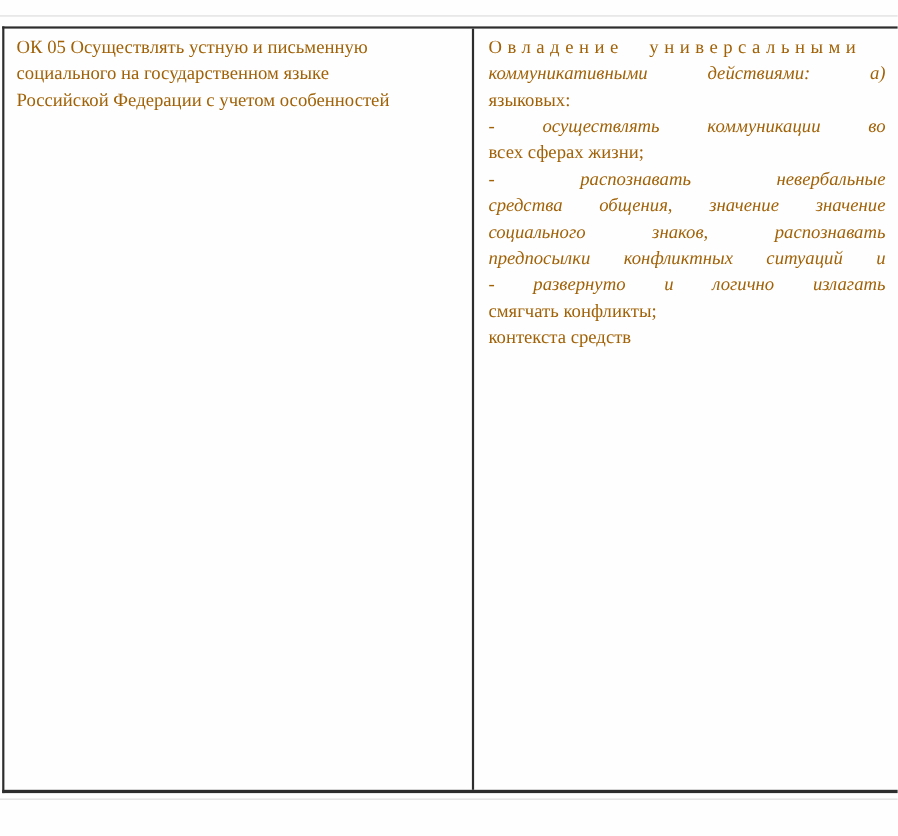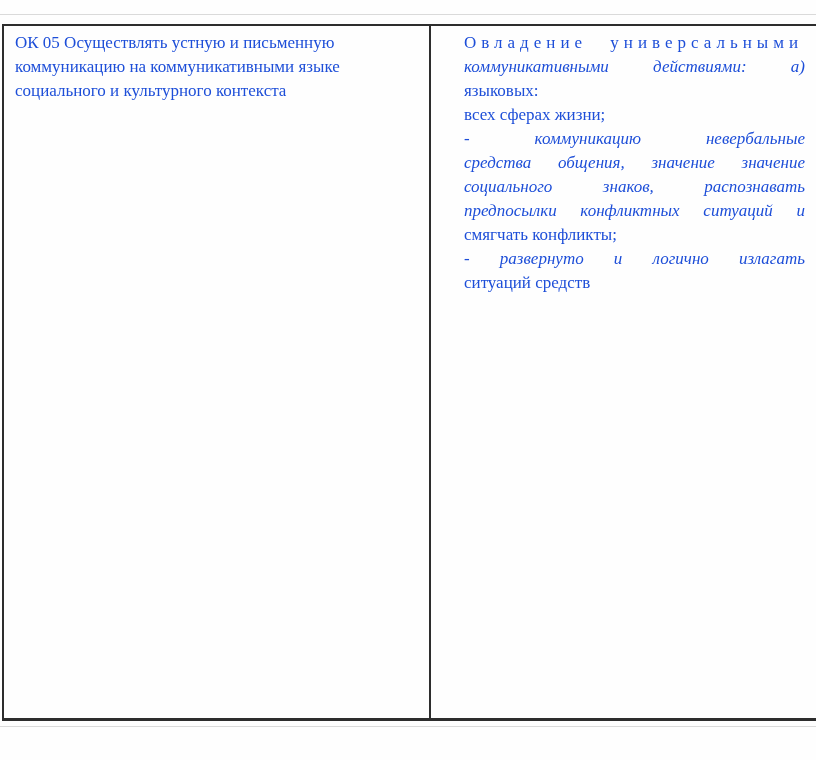--- a/index.html
+++ b/index.html
@@ -10,21 +10,21 @@
     overflow: hidden;
     background: #ffffff;
   }
   .page {
     position: absolute;
     inset: 0;
     width: 816px;
     height: 760px;
     background: #fefefe;
     font-family: "Liberation Serif", "DejaVu Serif", serif;
-    color: #1d4ed8;
+    color: #a16207;
   }
   .rule {
     position: absolute;
     left: 0;
     width: 816px;
     height: 1px;
     background: #dadada;
   }
   .rule-top { top: 14px; }
   .rule-bottom { top: 726px; }
@@ -51,21 +51,20 @@
   .cell-left {
     width: 427px;
     flex: 0 0 427px;
     border-right: 2px solid #2d2d2d;
     padding: 5px 8px 0 11px;
   }
   .cell-right {
     flex: 1 1 auto;
     padding: 5px 11px 0 13px;
     overflow: hidden;
-    margin-left: 20px;
   }
   .line {
     min-height: 24px;
   }
   .line--normal {
     text-align: left;
     white-space: nowrap;
   }
   .line--justify {
     text-align: justify;
@@ -81,32 +80,33 @@
 </style>
 </head>
 <body>
 
 <div class="page">
   <div class="rule rule-top"></div>
 
   <div class="doc-table">
     <div class="cell cell-left">
         <div class="line line--normal">ОК 05 Осуществлять устную и письменную</div>
-        <div class="line line--normal">коммуникацию на коммуникативными языке</div>
-        <div class="line line--normal">социального и культурного контекста</div>
+        <div class="line line--normal">социального на государственном языке</div>
+        <div class="line line--normal">Российской Федерации с учетом особенностей</div>
       </div>
     <div class="cell cell-right">
         <div class="line line--tracked">Овладение универсальными</div>
         <div class="line line--justify">коммуникативными действиями: а)</div>
         <div class="line line--normal">языковых:</div>
+        <div class="line line--justify">- осуществлять коммуникации во</div>
         <div class="line line--normal">всех сферах жизни;</div>
-        <div class="line line--justify">- коммуникацию невербальные</div>
+        <div class="line line--justify">- распознавать невербальные</div>
         <div class="line line--justify">средства общения, значение значение</div>
         <div class="line line--justify">социального знаков, распознавать</div>
         <div class="line line--justify">предпосылки конфликтных ситуаций и</div>
+        <div class="line line--justify">- развернуто и логично излагать</div>
         <div class="line line--normal">смягчать конфликты;</div>
-        <div class="line line--justify">- развернуто и логично излагать</div>
-        <div class="line line--normal">ситуаций средств</div>
+        <div class="line line--normal">контекста средств</div>
       </div>
   </div>
 
   <div class="rule rule-bottom"></div>
 </div>
 
 </body></html>

